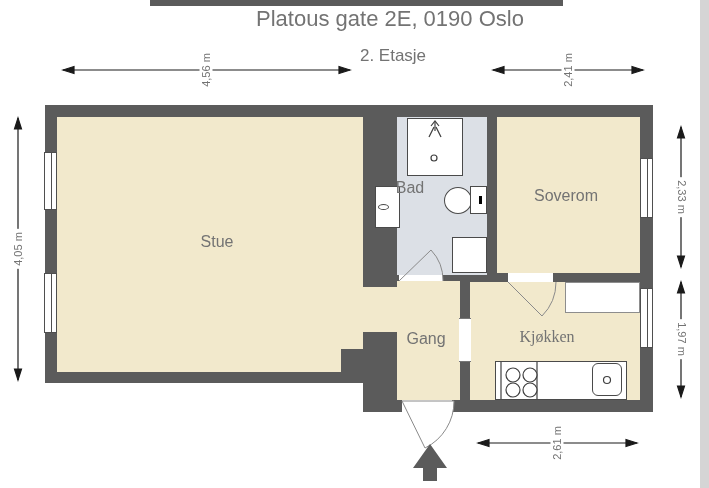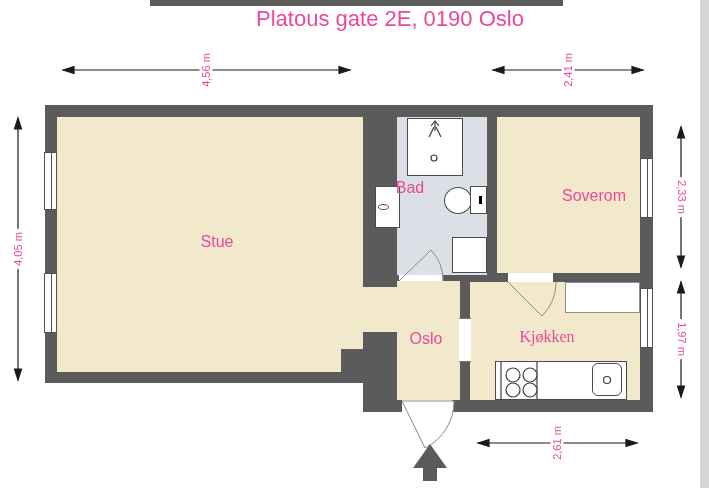--- a/index.html
+++ b/index.html
@@ -1,17 +1,17 @@
 <!DOCTYPE html>
 <html style="--wall: #5b5b5b; --room-floor: #f2e9cc; --bath-floor: #dce0e6; --dim-line: #1a1a1a;"><head>
 <meta charset="utf-8">
 <style>
   html,body{margin:0;padding:0;background:#fff;}
   .stage{position:relative;width:709px;height:488px;background:#fff;overflow:hidden;
-         font-family:"Liberation Sans",sans-serif;color:#ec4899;}
+         font-family:"Liberation Sans",sans-serif;color:#737373;}
   .abs{position:absolute;}
   .wall{background:var(--wall,#5b5b5b);}
   .floor{background:var(--room-floor,#f2e9cc);}
   .bath{background:var(--bath-floor,#dce0e6);}
   .open{background:#fff;}
   .window{background:#fff;border:1px solid #4f4f4f;box-sizing:border-box;}
   .window::before{content:"";position:absolute;left:50%;top:0;bottom:0;width:1px;background:#4f4f4f;}
   .fixture{background:#fff;border:1px solid #4a4a4a;box-sizing:border-box;}
   .title{left:80px;top:6px;width:620px;text-align:center;font-size:22px;}
   .subtitle{left:83px;top:46px;width:620px;text-align:center;font-size:17px;}
@@ -28,20 +28,21 @@
 </style>
 </head>
 <body>
 
 <div class="stage">
 
   <div class="abs artifact" style="left:150px;top:0;width:413px;height:6px;"></div>
   <div class="abs scrollbar" style="left:700px;top:0;width:9px;height:488px;"></div>
 
   <div class="abs title">Platous gate 2E, 0190 Oslo</div>
+  <div class="abs subtitle">2. Etasje</div>
 
   <div class="abs wall" style="left:45px;top:105px;width:608px;height:278px;"></div>
   <div class="abs wall" style="left:363px;top:105px;width:290px;height:307px;"></div>
 
   <div class="abs floor" style="left:57px;top:117px;width:306px;height:255px;"></div>
   <div class="abs floor" style="left:363px;top:287px;width:34px;height:45px;"></div>
   <div class="abs bath" style="left:397px;top:117px;width:90px;height:158px;"></div>
   <div class="abs floor" style="left:497px;top:117px;width:143px;height:156px;"></div>
   <div class="abs floor" style="left:397px;top:281px;width:63px;height:119px;"></div>
   <div class="abs floor" style="left:470px;top:282px;width:170px;height:118px;"></div>
@@ -64,22 +65,22 @@
   <div class="abs fixture" style="left:470px;top:186px;width:17px;height:28px;"></div>
   <div class="abs tankdash" style="left:479px;top:196px;width:3px;height:8px;"></div>
   <div class="abs fixture" style="left:452px;top:237px;width:35px;height:36px;"></div>
 
   <div class="abs fixture counter-light" style="left:565px;top:282px;width:75px;height:31px;"></div>
   <div class="abs fixture" style="left:495px;top:361px;width:132px;height:39px;"></div>
   <div class="abs fixture" style="left:592px;top:363px;width:30px;height:33px;border-radius:6px;"></div>
 
   <div class="abs room-label" style="left:199px;top:242px;margin-left:18px;">Stue</div>
   <div class="abs room-label" style="left:410px;top:188px;text-align:center;">Bad</div>
-  <div class="abs room-label" style="left:566px;top:196px;margin-left:28px;">Soverom</div>
-  <div class="abs room-label" style="left:426px;top:339px;">Oslo</div>
+  <div class="abs room-label" style="left:566px;top:196px;">Soverom</div>
+  <div class="abs room-label" style="left:426px;top:339px;">Gang</div>
   <div class="abs room-label" style="left:547px;top:337px;font-family:Liberation Serif, serif;">Kjøkken</div>
 
   <svg class="overlay" width="709" height="488" viewBox="0 0 709 488">
 
     <g stroke="#1a1a1a" stroke-width="1.2" fill="#1a1a1a">
       <g>
         <line x1="63" y1="70" x2="350" y2="70"></line>
         <polygon points="63,70 74,66.5 74,73.5"></polygon>
           <polygon points="350,70 339,66.5 339,73.5"></polygon>
       </g>

